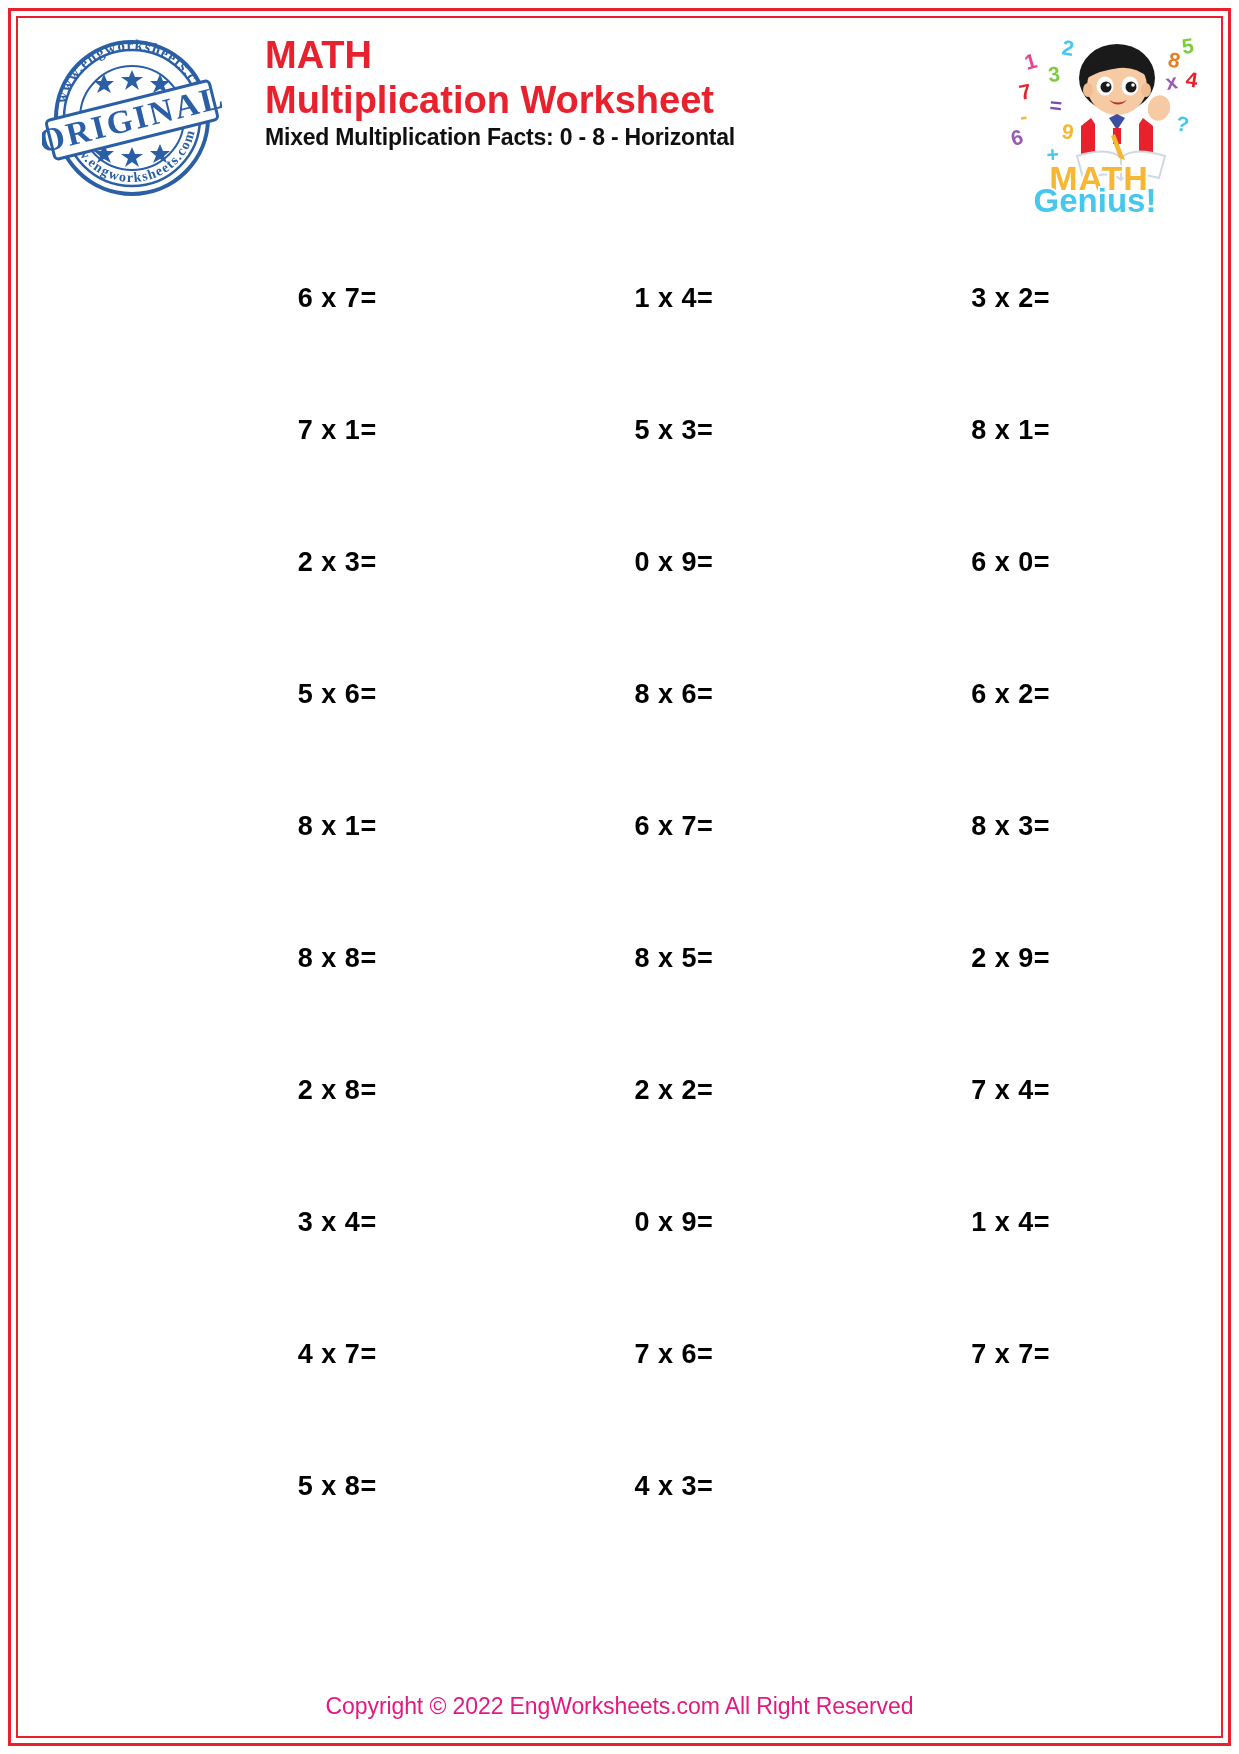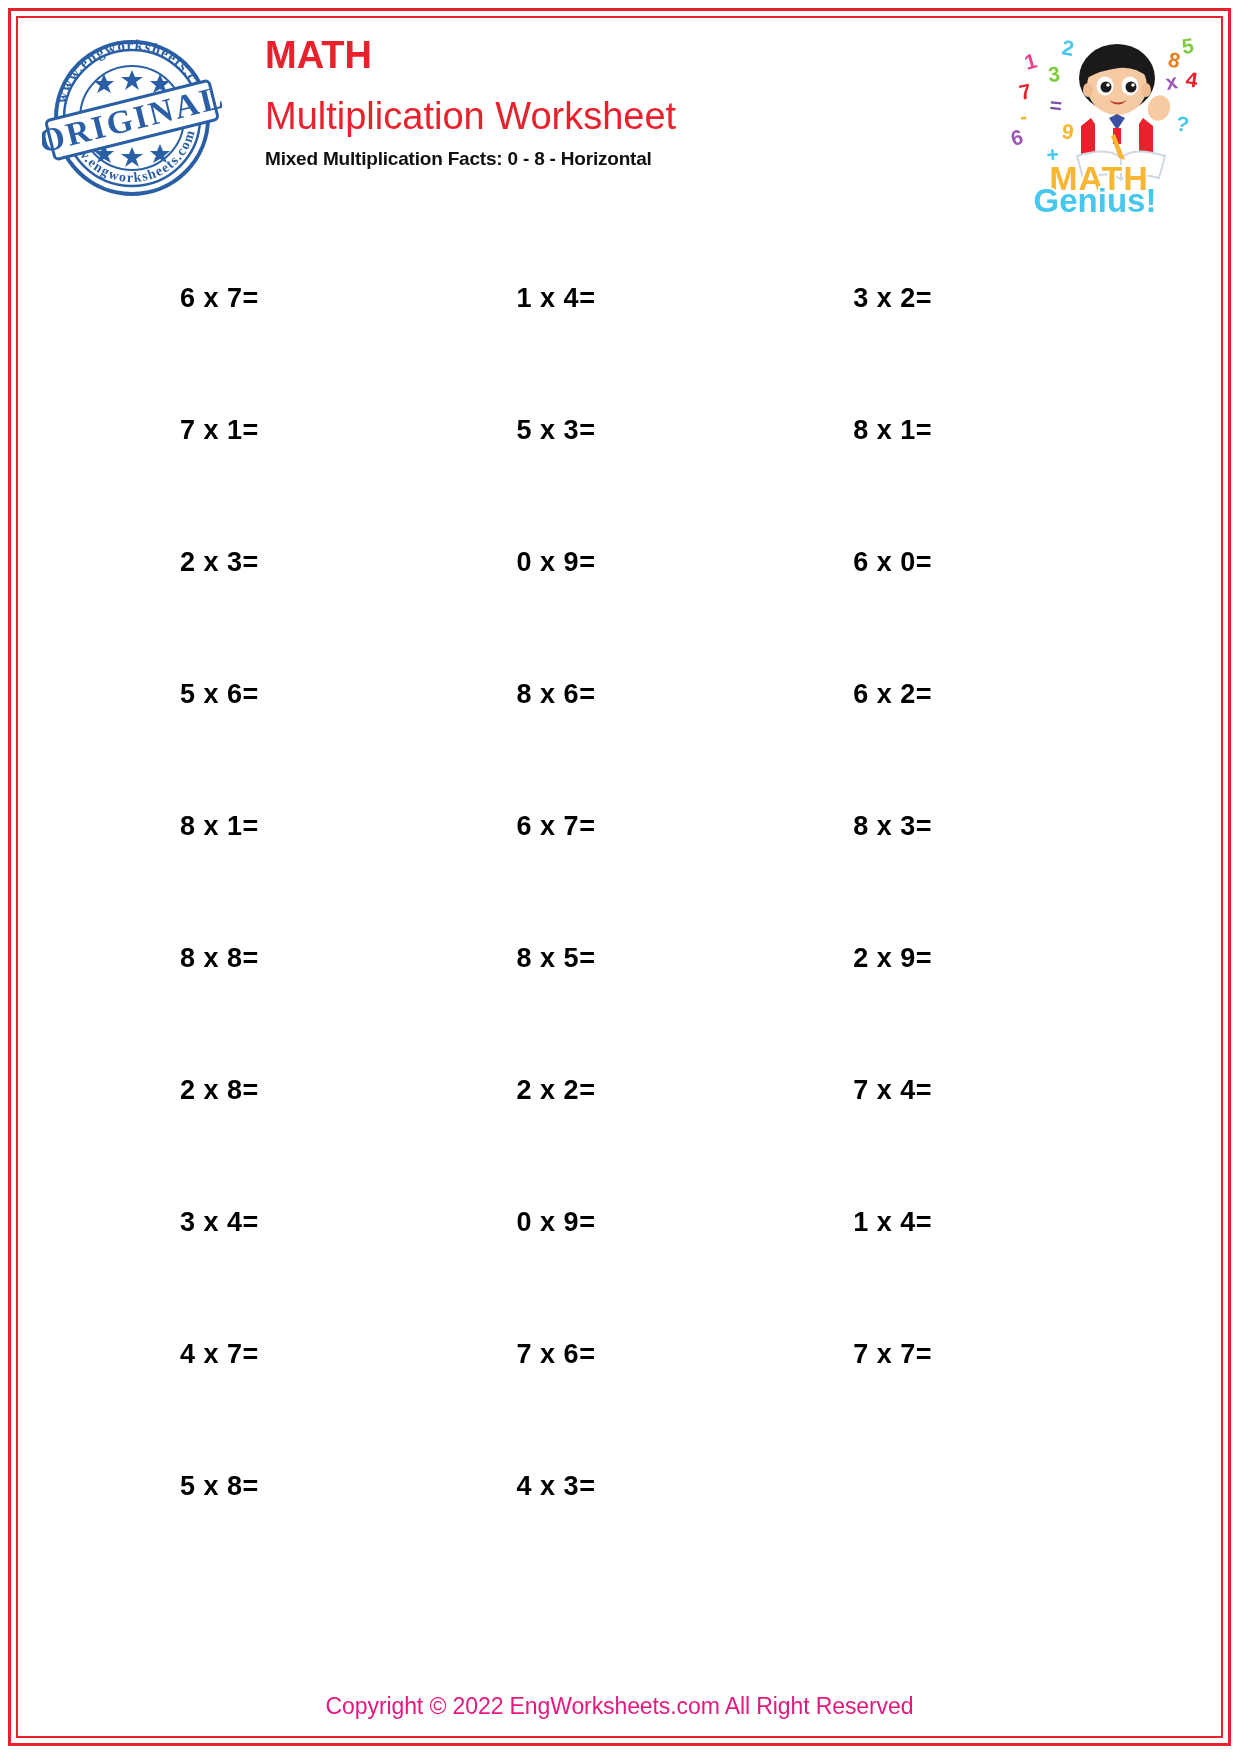--- a/index.html
+++ b/index.html
@@ -48,30 +48,30 @@
   }
   .title-math {
     font-size: 38px;
     font-weight: bold;
     color: #e8212c;
     line-height: 1.05;
     letter-spacing: 0px;
   }
   .title-main {
     font-size: 38px;
-    font-weight: normal;
+    font-weight: bold;
     color: #e8212c;
     line-height: 1.25;
-    margin-top: 17px;
+    margin-top: 1px;
   }
   .title-sub {
-    font-size: 19px;
+    font-size: 23px;
     font-weight: bold;
     color: #101010;
-    margin-top: 8px;
+    margin-top: 0;
     letter-spacing: -0.2px;
   }
 
   
   .genius-logo {
     position: absolute;
     right: 20px; top: 4px;
     width: 200px; height: 190px;
   }
   .genius-logo svg { width: 100%; height: 100%; display: block; }
@@ -81,21 +81,21 @@
     position: absolute;
     left: 40px; top: 232px;
     width: 1010px;
     display: grid;
     grid-template-columns: repeat(3, 1fr);
     grid-auto-rows: 132px;
   }
   .cell {
     display: flex;
     align-items: center;
-    justify-content: center;
+    justify-content: flex-end;
     padding-left: 22px;
   }
   .problem {
     font-size: 27px;
     font-weight: bold;
     color: #000000;
     letter-spacing: 0.5px;
     white-space: nowrap;
   }
 

